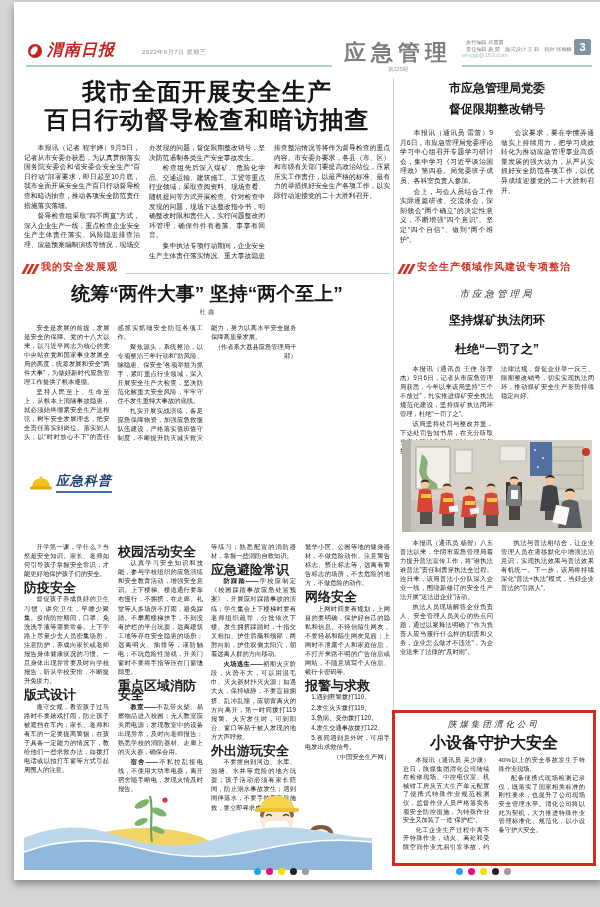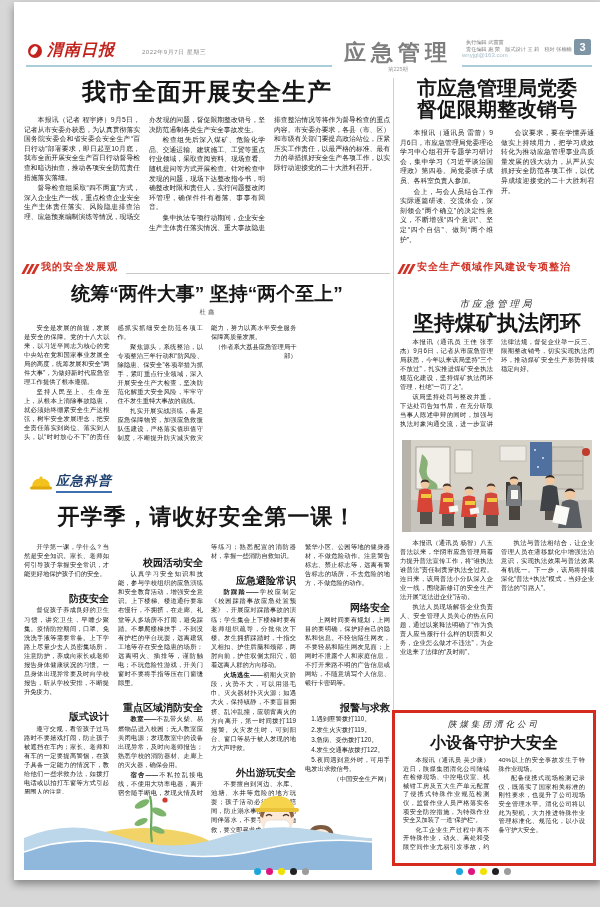--- a/index.html
+++ b/index.html
@@ -35,45 +35,45 @@
   .slashes{display:flex;gap:2px;}
   .slashes i{display:inline-block;width:3px;height:10px;background:#d03326;transform:skewX(-28deg);}
   .seclabel .lbl{color:#d03326;font-weight:bold;font-size:10px;letter-spacing:1px;white-space:nowrap;}
   .seclabel .rule{flex:1;height:1px;background:#c9c9c9;margin-left:4px;}
   
   .lead{left:10px;top:76px;width:366px;}
   .lead .headline{font-size:24px;line-height:28px;letter-spacing:1px;}
   .lead .body{margin-top:9px;height:120px;font-size:6.8px;line-height:9.6px;column-count:3;column-gap:9px;}
   
   .meeting{left:386px;top:76px;width:194px;}
-  .meeting .headline{font-size:20px;line-height:21px;}
+  .meeting .headline{font-size:12px;line-height:21px;}
   .meeting .body{margin-top:8px;height:126px;font-size:6.8px;line-height:9.6px;column-count:2;column-gap:8px;}
   
   .essay{left:10px;top:260px;width:366px;}
   .essay .headline{font-size:19px;line-height:22px;margin-top:9px;}
   .essay .byline{text-align:center;font-size:6.5px;color:#555;margin-top:3px;}
   .essay .body{margin-top:6px;height:134px;font-size:6.3px;line-height:9px;column-count:4;column-gap:8px;}
   
   .coal{left:386px;top:260px;width:194px;}
-  .coal .kicker{font-size:9.5px;margin-top:24px;}
-  .coal .headline{font-size:21px;line-height:19px;margin-top:2px;}
+  .coal .kicker{font-size:9.5px;margin-top:14px;}
+  .coal .headline{font-size:12px;line-height:19px;margin-top:10px;}
   .coal .body{margin-top:5px;height:94px;font-size:6.3px;line-height:9px;column-count:2;column-gap:8px;}
   
   .pufa{left:386px;top:434px;width:194px;}
   .pufa .kicker{font-size:9px;}
   .pufa .headline{font-size:15px;line-height:18px;margin-top:2px;}
   .pufa .photo{margin:4px auto 0;display:block;}
   .pufa .body{margin-top:6px;height:128px;font-size:6.3px;line-height:9px;column-count:2;column-gap:8px;}
   
   .kepu{left:10px;top:468px;width:366px;height:400px;}
   .badge{position:absolute;left:6px;top:2px;display:flex;align-items:center;gap:4px;}
   .badge-text{font-size:13px;font-weight:bold;font-style:italic;color:#1c3f6e;letter-spacing:1px;border-bottom:2px solid #3f6fb0;padding-bottom:1px;}
   .kepu .headline{position:absolute;left:0;top:32px;width:100%;font-size:22px;letter-spacing:1px;}
   .kcol{position:absolute;top:72px;width:85px;font-size:6.3px;line-height:9.1px;overflow:hidden;}
-  .kcol .sub{text-align:right;font-weight:bold;font-size:10px;margin:16px 0 2px;text-indent:0;}
+  .kcol .sub{text-align:left;font-weight:bold;font-size:13px;margin:5px 0 2px;text-indent:0;}
   .kc1{left:0;height:252px;}
   .kc2{left:94px;height:256px;}
   .kc3{left:187px;height:314px;}
   .kc4{left:281px;height:306px;}
   .illu{position:absolute;left:0;top:312px;}
   
   .redbox{left:378px;top:708px;width:204px;height:156px;border:3px solid #d52a1e;box-sizing:border-box;padding:4px 8px;background:#fff;}
   .redbox .kicker{font-size:8.5px;margin-top:2px;font-family:Liberation Serif, serif;}
   .redbox .headline{font-size:16px;line-height:19px;margin-top:2px;}
   .redbox .body{margin-top:4px;height:100px;font-size:6.2px;line-height:8.6px;column-count:2;column-gap:9px;}
@@ -100,20 +100,21 @@
     <div>责任编辑 惠 荣　版式设计 王 莉　校对 张楠楠</div>
   </div>
   <div class="abs pagenum">3</div>
   <div class="abs hline hl-left"></div>
   <div class="abs hline hl-right"></div>
 
   <div class="abs vdiv"></div>
 
   <div class="abs lead story">
     <div class="headline">我市全面开展安全生产</div>
+    <div class="headline">百日行动督导检查和暗访抽查</div>
     <div class="body colflow">
       <p>本报讯（记者 程宇婷）9月5日，记者从市安委办获悉，为认真贯彻落实国务院安委会和省安委会安全生产“百日行动”部署要求，即日起至10月底，我市全面开展安全生产百日行动督导检查和暗访抽查，推动各项安全防范责任措施落实落细。</p>
       <p>督导检查组采取“四不两直”方式，深入企业生产一线，重点检查企业安全生产主体责任落实、风险隐患排查治理、应急预案编制演练等情况，现场交办发现的问题，督促限期整改销号，坚决防范遏制各类生产安全事故发生。</p>
       <p>检查组先后深入煤矿、危险化学品、交通运输、建筑施工、工贸等重点行业领域，采取查阅资料、现场查看、随机提问等方式开展检查。针对检查中发现的问题，现场下达整改指令书，明确整改时限和责任人，实行问题整改闭环管理，确保件件有着落、事事有回音。</p>
       <p>集中执法专项行动期间，企业安全生产主体责任落实情况、重大事故隐患排查整治情况等将作为督导检查的重点内容。市安委办要求，各县（市、区）和市级有关部门要提高政治站位，压紧压实工作责任，以最严格的标准、最有力的举措抓好安全生产各项工作，以实际行动迎接党的二十大胜利召开。</p>
     </div>
   </div>
 
   <div class="abs meeting story">
     <div class="headline">市应急管理局党委</div>
@@ -150,20 +151,21 @@
     <div class="seclabel">
       <span class="slashes">
           <i></i>
           <i></i>
           <i></i>
         </span>
       <span class="lbl">安全生产领域作风建设专项整治</span>
     </div>
     <div class="kicker">市应急管理局</div>
     <div class="headline">坚持煤矿执法闭环</div>
+    <div class="headline">杜绝“一罚了之”</div>
     <div class="body colflow">
       <p>本报讯（通讯员 王佳 张李杰）9月6日，记者从市应急管理局获悉，今年以来该局坚持“三个不放过”，扎实推进煤矿安全执法规范化建设，坚持煤矿执法闭环管理，杜绝“一罚了之”。</p>
       <p>该局坚持处罚与整改并重，下达处罚告知书后，在充分听取当事人陈述申辩的同时，加强与执法对象沟通交流，进一步宣讲法律法规，督促企业举一反三、限期整改销号，切实实现执法闭环，推动煤矿安全生产形势持续稳定向好。</p>
     </div>
   </div>
 
   <div class="abs pufa story">
     <svg class="photo" width="190" height="92" viewBox="0 0 190 92">
       <rect x="0" y="0" width="190" height="60" fill="#d6d2c8"></rect>
       <rect x="0" y="60" width="190" height="32" fill="#c7c4be"></rect>
@@ -245,21 +247,20 @@
 
   <div class="abs kepu story">
     <div class="badge">
       <svg width="22" height="16" viewBox="0 0 22 16">
         <rect x="9.5" y="1.5" width="3" height="5" rx="1.2" fill="#f3c21d"></rect>
         <path d="M2,12 Q2,3.5 11,3.5 Q20,3.5 20,12 Z" fill="#f3c21d"></path>
         <rect x="0" y="11.5" width="22" height="3" rx="1.5" fill="#dfa80b"></rect>
       </svg>
       <span class="badge-text">应急科普</span>
     </div>
-    <div class="headline">开学季，请收好安全第一课！</div>
 
     <div class="kcol kc1">
       <p>开学第一课，学什么？当然是安全知识。家长、老师如何引导孩子掌握安全常识，才能更好地保护孩子们的安全。</p>
       <p class="sub">防疫安全</p>
       <p>督促孩子养成良好的卫生习惯，讲究卫生，早睡少聚集。疫情防控期间，口罩、免洗洗手液等需要常备。上下学路上尽量少去人员密集场所，注意防护，养成向家长或老师报告身体健康状况的习惯。一旦身体出现异常要及时向学校报告，听从学校安排，不断提升免疫力。</p>
       <p class="sub">版式设计</p>
       <p>遵守交规，看管孩子过马路时不要嬉戏打闹，防止孩子被遮挡在车内；家长、老师和有车的一定要提高警惕，在孩子具备一定能力的情况下，教给他们一些求救办法，如拨打电话或以拍打车窗等方式引起周围人的注意。</p>
     </div>
     <div class="kcol kc2">
       <p class="sub">校园活动安全</p>

